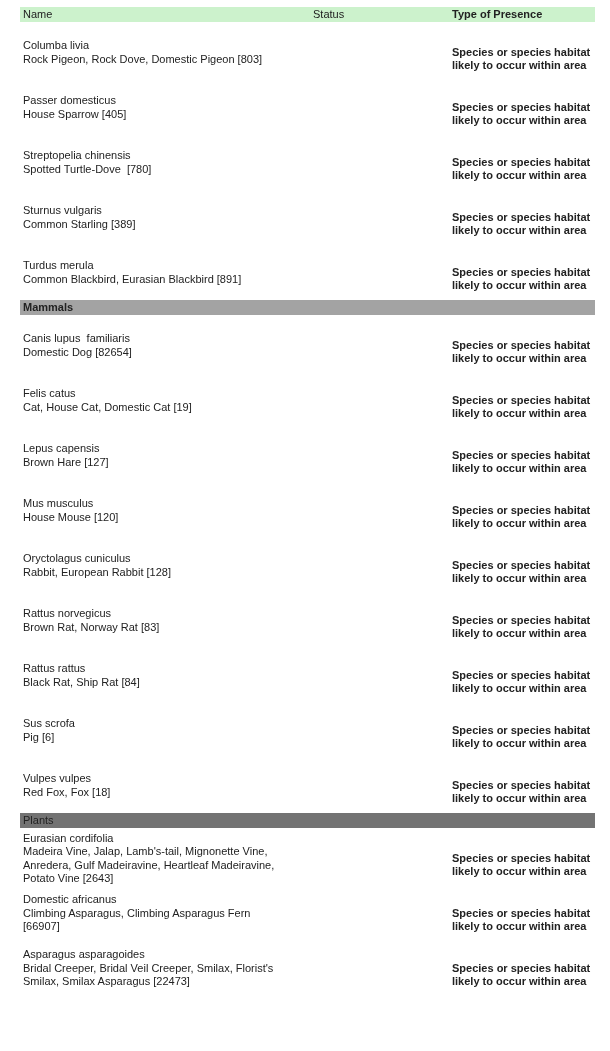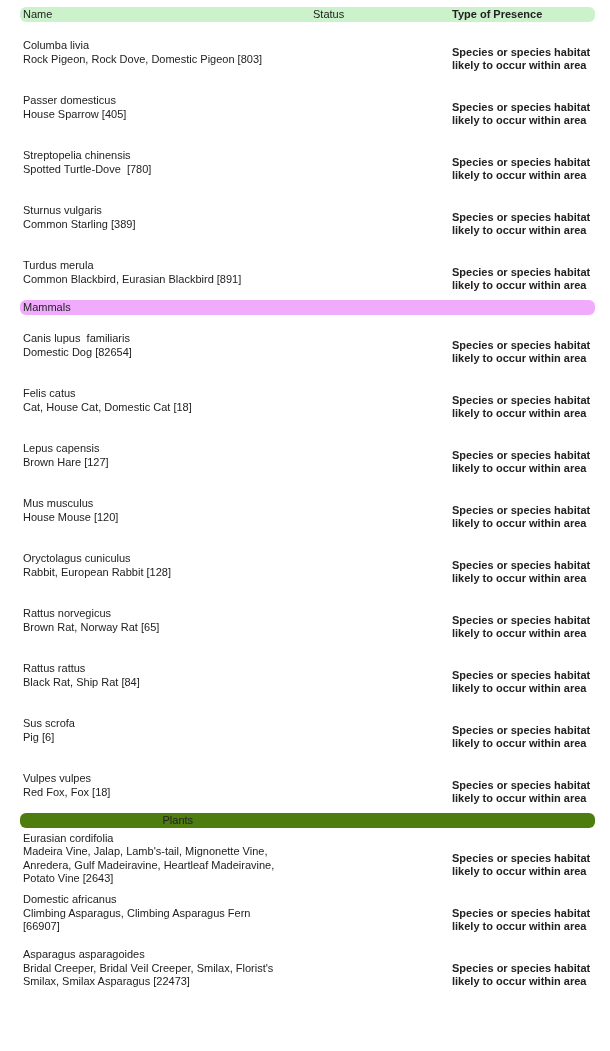--- a/index.html
+++ b/index.html
@@ -21,21 +21,20 @@
     position: absolute;
     left: 20px;
     top: 7px;
     width: 575px;
   }
   .bar {
     height: 15px;
     line-height: 15px;
     margin-bottom: 3px;
     display: flex;
-    border-radius: 6px;
   }
   .header-bar { background: #ccf2cc; }
   .section-bar { background: #c5f55c; }
   .cell { box-sizing: border-box; }
   .cell-name {
     width: 262px;
     margin-right: 31px;
     padding-left: 3px;
   }
   .cell-status { width: 139px; }
@@ -96,37 +95,37 @@
 
   <div class="row">
     <div class="cell cell-name">
       <div class="sci">Turdus merula</div>
       <div class="common">Common Blackbird, Eurasian Blackbird [891]</div>
     </div>
     <div class="cell cell-status"></div>
     <div class="cell cell-presence">Species or species habitat likely to occur within area</div>
   </div>
 
-  <div class="bar section-bar" style="background: #f0abfc;">
+  <div class="bar section-bar" style="background: #a3a3a3; font-weight: bold;">
     <span class="section-label cell-name">Mammals</span>
   </div>
 
   <div class="row">
     <div class="cell cell-name">
       <div class="sci">Canis lupus  familiaris</div>
       <div class="common">Domestic Dog [82654]</div>
     </div>
     <div class="cell cell-status"></div>
     <div class="cell cell-presence">Species or species habitat likely to occur within area</div>
   </div>
 
   <div class="row">
     <div class="cell cell-name">
       <div class="sci">Felis catus</div>
-      <div class="common">Cat, House Cat, Domestic Cat [18]</div>
+      <div class="common">Cat, House Cat, Domestic Cat [19]</div>
     </div>
     <div class="cell cell-status"></div>
     <div class="cell cell-presence">Species or species habitat likely to occur within area</div>
   </div>
 
   <div class="row">
     <div class="cell cell-name">
       <div class="sci">Lepus capensis</div>
       <div class="common">Brown Hare [127]</div>
     </div>
@@ -148,21 +147,21 @@
       <div class="sci">Oryctolagus cuniculus</div>
       <div class="common">Rabbit, European Rabbit [128]</div>
     </div>
     <div class="cell cell-status"></div>
     <div class="cell cell-presence">Species or species habitat likely to occur within area</div>
   </div>
 
   <div class="row">
     <div class="cell cell-name">
       <div class="sci">Rattus norvegicus</div>
-      <div class="common">Brown Rat, Norway Rat [65]</div>
+      <div class="common">Brown Rat, Norway Rat [83]</div>
     </div>
     <div class="cell cell-status"></div>
     <div class="cell cell-presence">Species or species habitat likely to occur within area</div>
   </div>
 
   <div class="row">
     <div class="cell cell-name">
       <div class="sci">Rattus rattus</div>
       <div class="common">Black Rat, Ship Rat [84]</div>
     </div>
@@ -181,21 +180,21 @@
 
   <div class="row">
     <div class="cell cell-name">
       <div class="sci">Vulpes vulpes</div>
       <div class="common">Red Fox, Fox [18]</div>
     </div>
     <div class="cell cell-status"></div>
     <div class="cell cell-presence">Species or species habitat likely to occur within area</div>
   </div>
 
-  <div class="bar section-bar" style="background: #4d7c0f; justify-content: center;">
+  <div class="bar section-bar" style="background: #737373;">
     <span class="section-label cell-name">Plants</span>
   </div>
 
   <div class="row">
     <div class="cell cell-name">
       <div class="sci">Eurasian cordifolia</div>
       <div class="common">Madeira Vine, Jalap, Lamb's-tail, Mignonette Vine, Anredera, Gulf Madeiravine, Heartleaf Madeiravine, Potato Vine [2643]</div>
     </div>
     <div class="cell cell-status"></div>
     <div class="cell cell-presence">Species or species habitat likely to occur within area</div>

